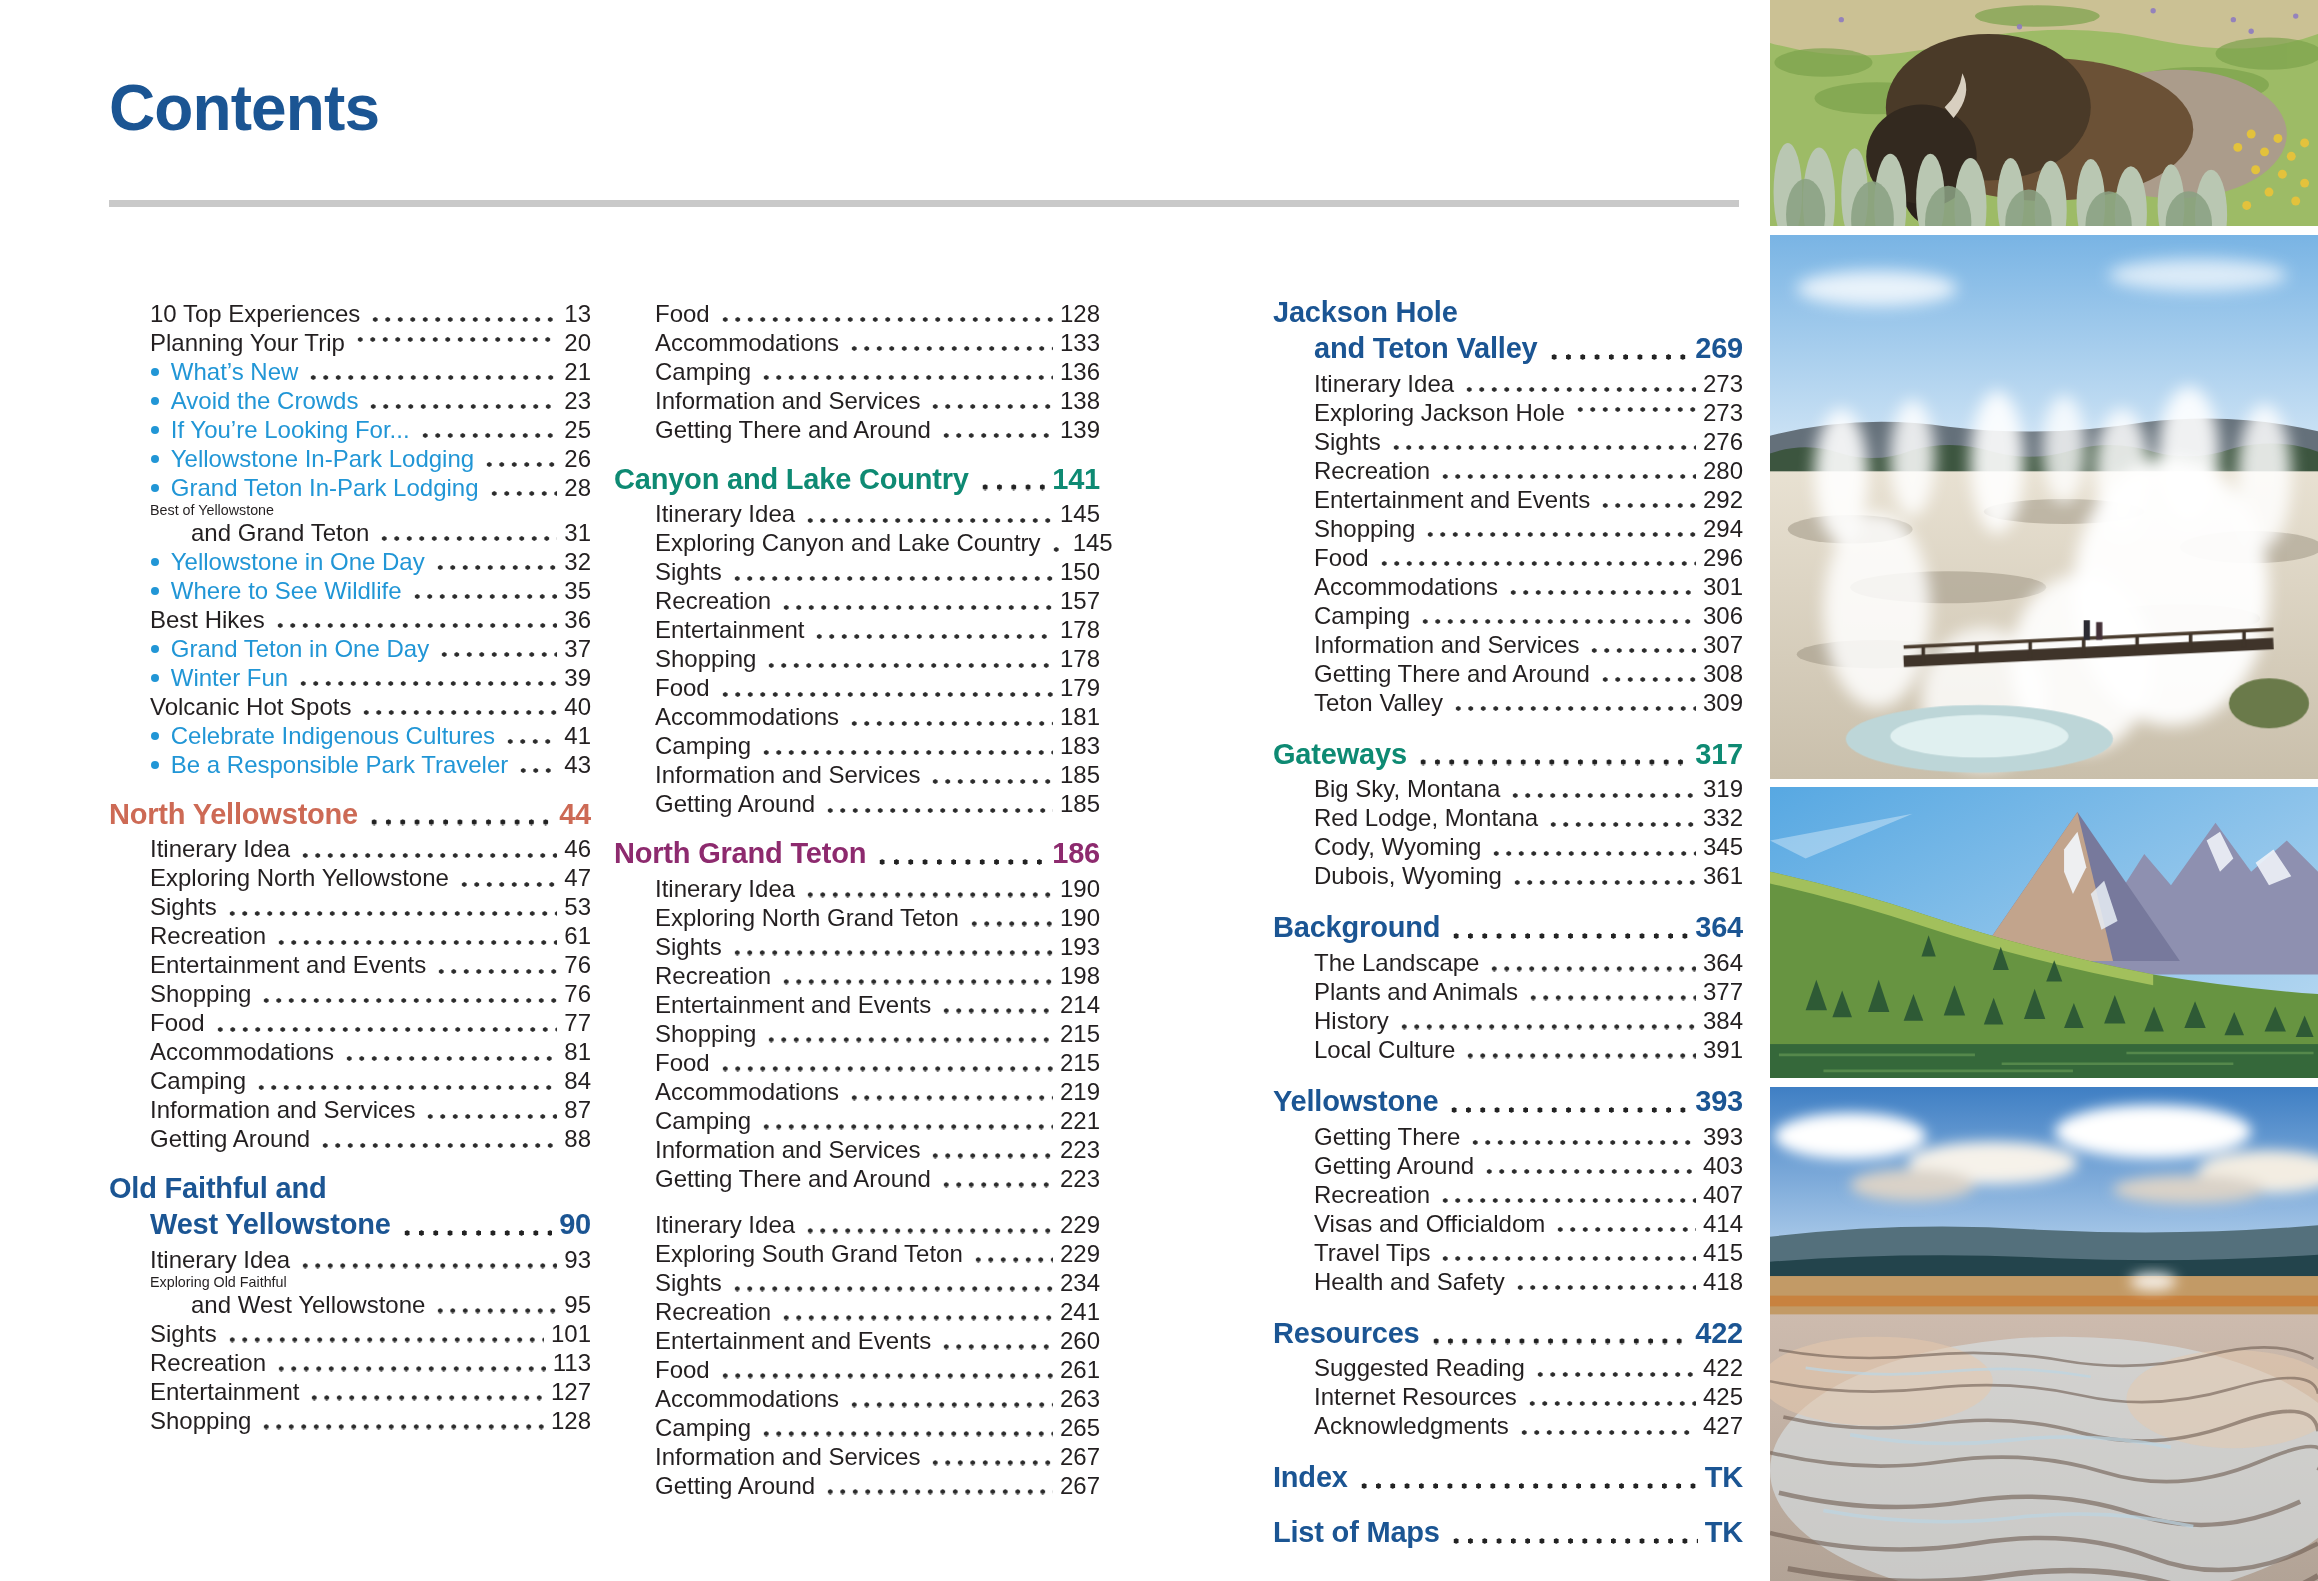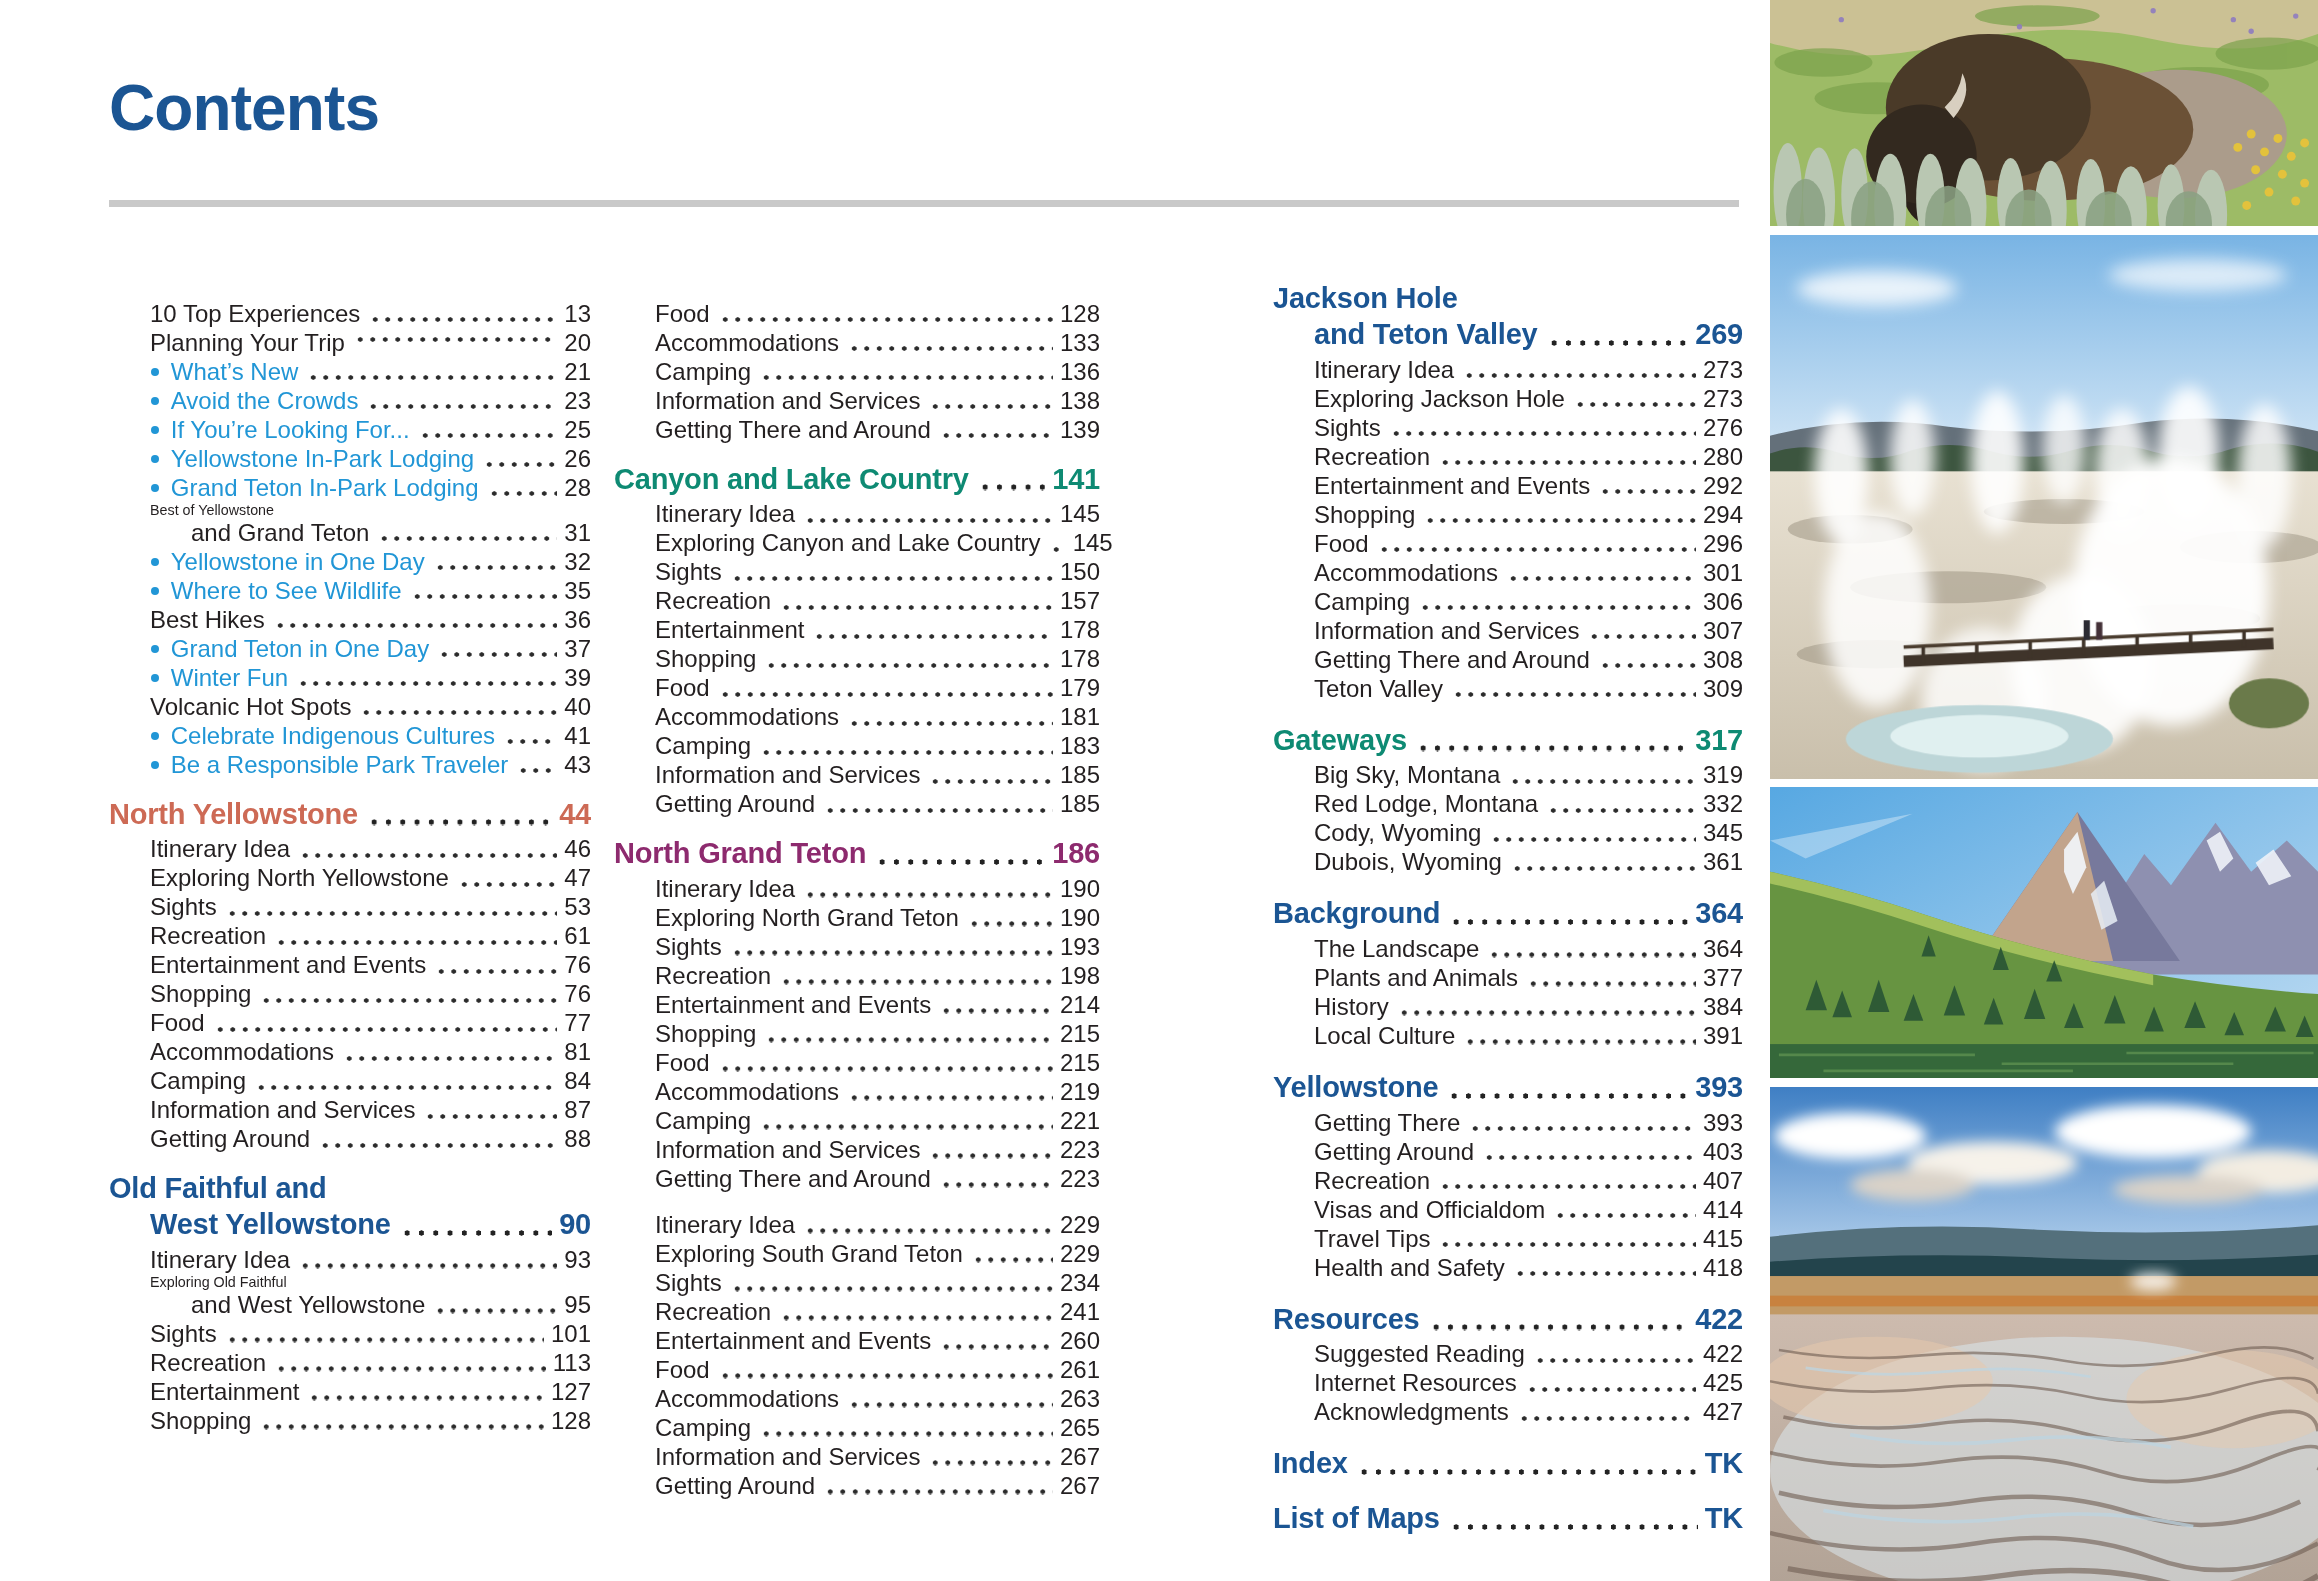--- a/index.html
+++ b/index.html
@@ -3,21 +3,21 @@
 <meta charset="utf-8">
 <style>
   html,body{margin:0;padding:0;background:#ffffff;}
   .page{position:relative;width:2319px;height:1581px;background:#ffffff;overflow:hidden;
         font-family:"Liberation Sans",sans-serif;color:#231f20;}
   .title{position:absolute;left:109px;top:71px;margin:0;font-size:64px;font-weight:700;letter-spacing:-0.9px;}
   .rule{position:absolute;left:109px;top:200px;width:1630px;height:7.1px;}
   .col{position:absolute;top:296px;}
   #col1{left:109px;width:482px;}
   #col2{left:614px;width:486px;}
-  #col3{left:1273px;width:470px;top:280px;}
+  #col3{left:1273px;width:470px;top:294px;}
   .sec{margin-top:17px;}
   .sec.first{margin-top:0;}
   #col3 .sec{margin-top:19px;}
   #col3 .sec.first{margin-top:0;}
   .items{margin-top:2.7px;}
   .line{display:flex;align-items:flex-end;font-size:24px;line-height:29px;}
   .plain{display:block;}
   .items .line,.items .plain{padding-left:41px;}
   .items .line.bul{padding-left:36px;}
   .items .line.cont{padding-left:82px;}
@@ -469,21 +469,21 @@
           <span class="lbl" style="color: rgb(27, 85, 147);">and Teton Valley</span>
           <span class="dots"></span>
           <span class="pg" style="color: rgb(27, 85, 147); font-weight: 700;">269</span>
         </div>
         <div class="items">
           <div class="line " style="display: flex;">
             <span class="lbl">Itinerary Idea</span>
             <span class="dots"></span>
             <span class="pg">273</span>
           </div>
-          <div class="line " style="display: flex;">
+          <div class="line " style="display: flex; align-items: center;">
             <span class="lbl">Exploring Jackson Hole</span>
             <span class="dots"></span>
             <span class="pg">273</span>
           </div>
           <div class="line " style="display: flex;">
             <span class="lbl">Sights</span>
             <span class="dots"></span>
             <span class="pg">276</span>
           </div>
           <div class="line " style="display: flex;">

